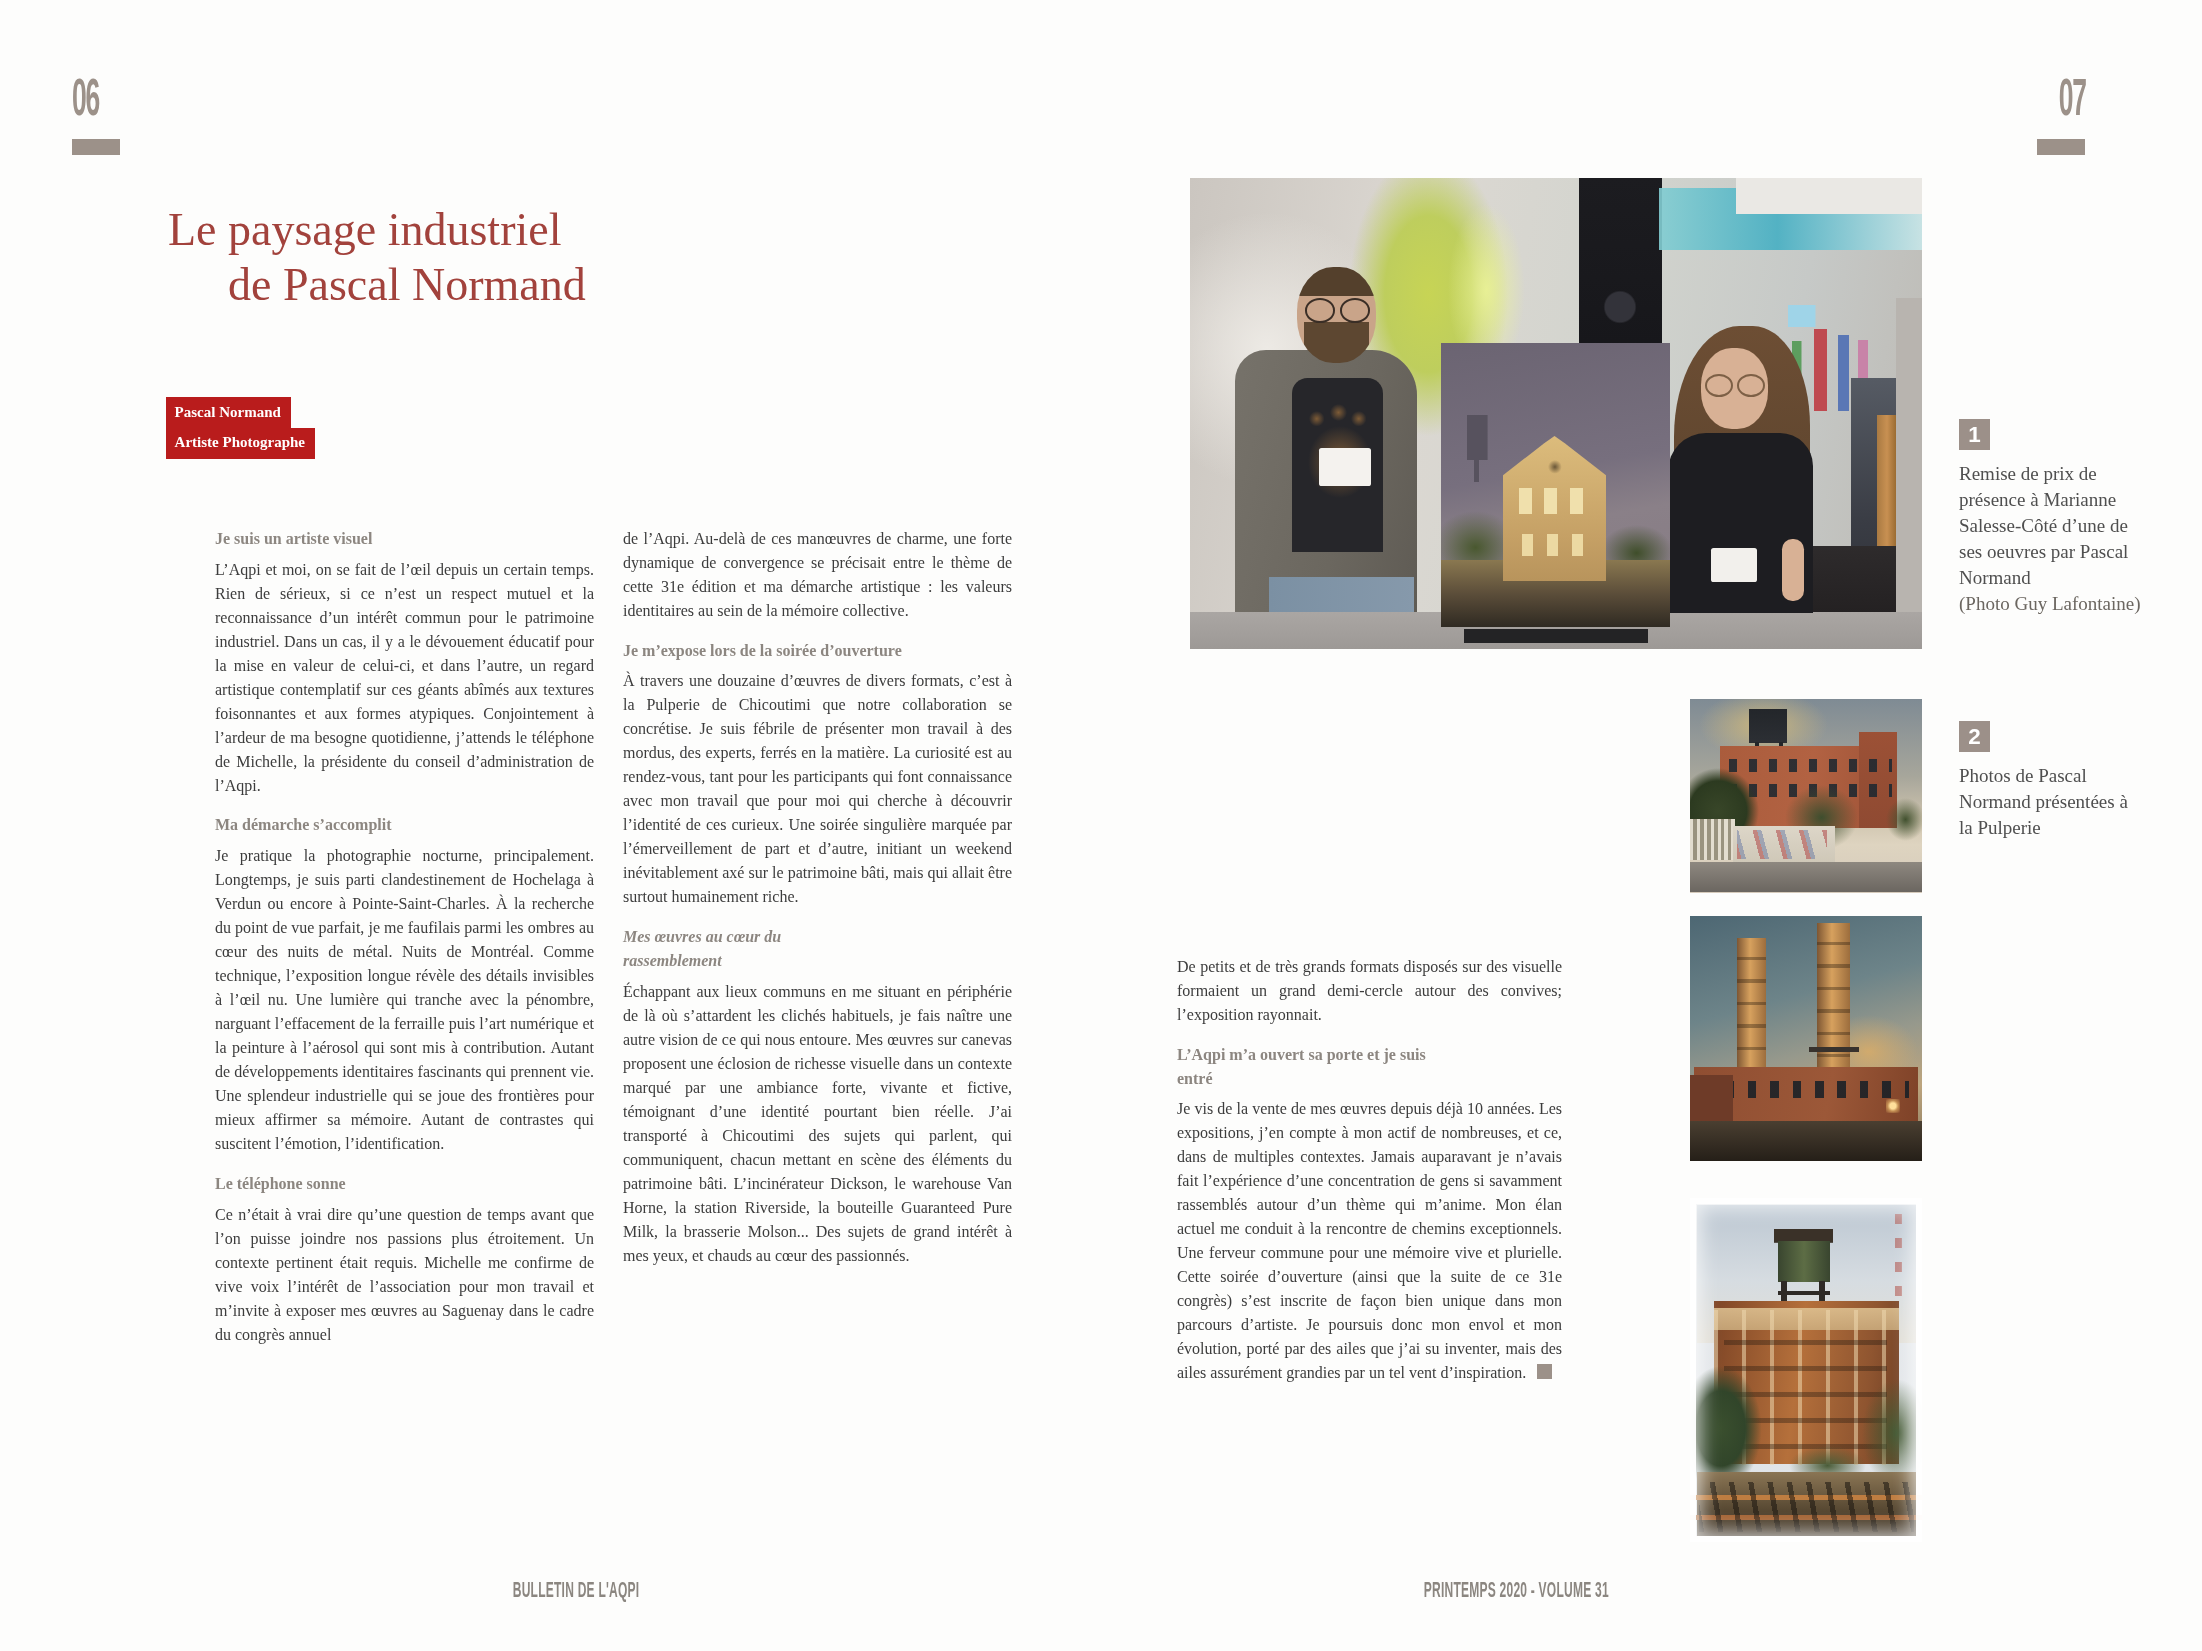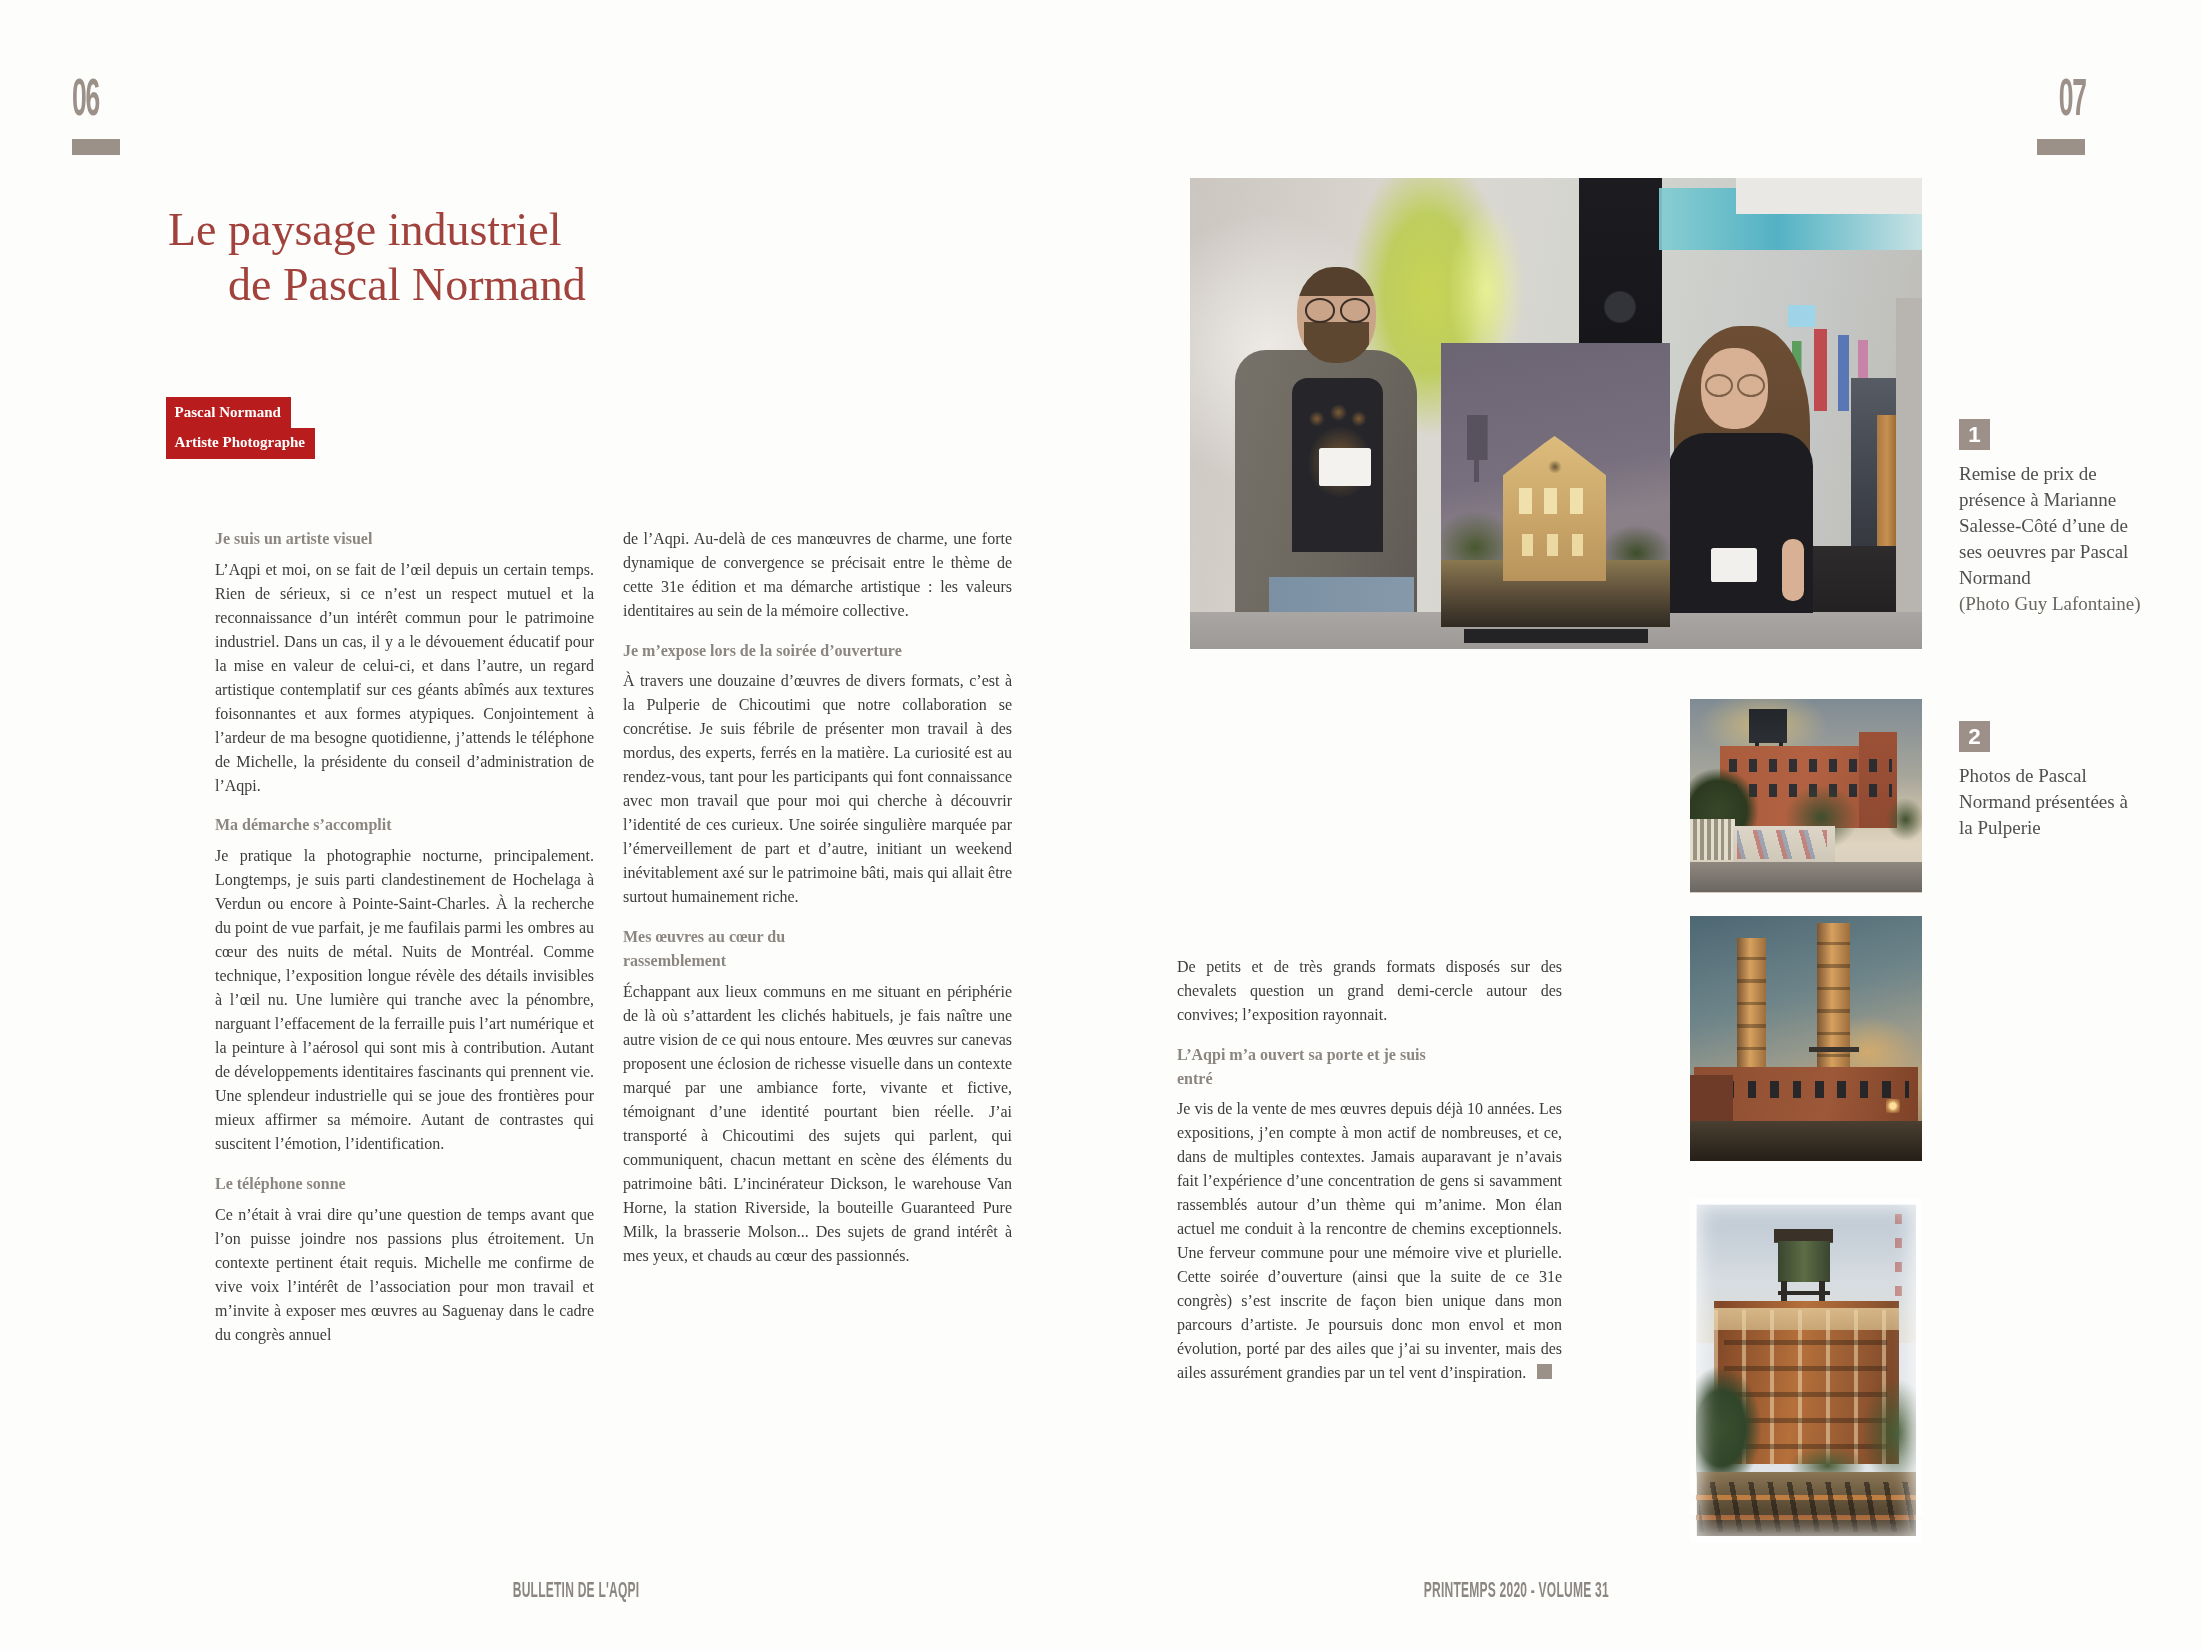--- a/index.html
+++ b/index.html
@@ -28,21 +28,21 @@
     display:table;background:#b91c1c;color:#ffffff;font-weight:700;
     font-size:15px;line-height:24px;padding:2.6px 10.3px 4.3px 8.6px;
   }
   
   .col{font-size:16px;line-height:24px;}
   .col .h{
     font-weight:700;color:#8c8680;margin:15.5px 0 6.9px 0;line-height:24px;
   }
   .col .h.first{margin-top:0;}
   .para{text-align:justify;hyphens:auto;-webkit-hyphens:auto;}
-  .hw240{width:215px;} .hw340{width:297px;} .hw320{width:280px;}
+  .hw240{width:215px;font-style:italic;} .hw340{width:297px;} .hw320{width:280px;}
   .endmark{display:inline-block;width:15.5px;height:15.5px;background:#9c9189;margin-left:10.3px;vertical-align:-0.9px;}
   
   .badge{
     width:31px;height:31px;background:#9c9089;color:#fff;text-align:center;
     font-family:"Liberation Sans", sans-serif;font-weight:700;font-size:22.4px;line-height:31px;
   }
   .cap{font-size:19px;line-height:26px;color:#4f4f4f;}
   .cap .credit{color:#6b6660;}
   
   .footer{
@@ -222,19 +222,19 @@
     linear-gradient(#2e2a26,#2e2a26) 91px 83px / 6px 26px no-repeat,
     linear-gradient(#2e2a26,#2e2a26) 129px 83px / 6px 26px no-repeat,
     linear-gradient(#2e2a26,#2e2a26) 88px 93px / 52px 4.3px no-repeat,
     linear-gradient(90deg,#39452f,#5d6d45 50%,#39452f) 88px 43px / 52px 41px no-repeat,
     linear-gradient(#3a3128,#3a3128) 84px 31px / 59px 13.8px no-repeat,
     repeating-linear-gradient(180deg,rgba(170,60,50,.5) 0 10.3px,transparent 10.3px 24px) 205px 15.5px / 6.9px 82px no-repeat,
     linear-gradient(180deg,#bcc7d2,#d6dce1 55%,#e2dfd7) 6.9px 6.9px / 219px 138px no-repeat,
     linear-gradient(#e6e9ec,#dfe3e7);"></div>
 
 <div class="abs col" style="left:1177px;top:955px;width:385px;">
-  <div class="para">De petits et de très grands formats disposés sur des chevalets question un grand demi-cercle autour des convives; l’exposition rayonnait.</div>
+  <div class="para">De petits et de très grands formats disposés sur des visuelle formaient un grand demi-cercle autour des convives; l’exposition rayonnait.</div>
   <div class="h hw320">L’Aqpi m’a ouvert sa porte et je suis entré</div>
   <div class="para"><span>Je vis de la vente de mes œuvres depuis déjà 10 années. Les expositions, j’en compte à mon actif de nombreuses, et ce, dans de multiples contextes. Jamais auparavant je n’avais fait l’expérience d’une concentration de gens si savamment rassemblés autour d’un thème qui m’anime. Mon élan actuel me conduit à la rencontre de chemins exceptionnels. Une ferveur commune pour une mémoire vive et plurielle. Cette soirée d’ouverture (ainsi que la suite de ce 31e congrès) s’est inscrite de façon bien unique dans mon parcours d’artiste. Je poursuis donc mon envol et mon évolution, porté par des ailes que j’ai su inventer, mais des ailes assurément grandies par un tel vent d’inspiration.</span><span class="endmark"></span></div>
 </div>
 
 <div class="abs footer" style="left:1351px;top:1578px;width:327px;"><span class="in">PRINTEMPS 2020 - VOLUME 31</span></div>
 
 
 </body></html>

